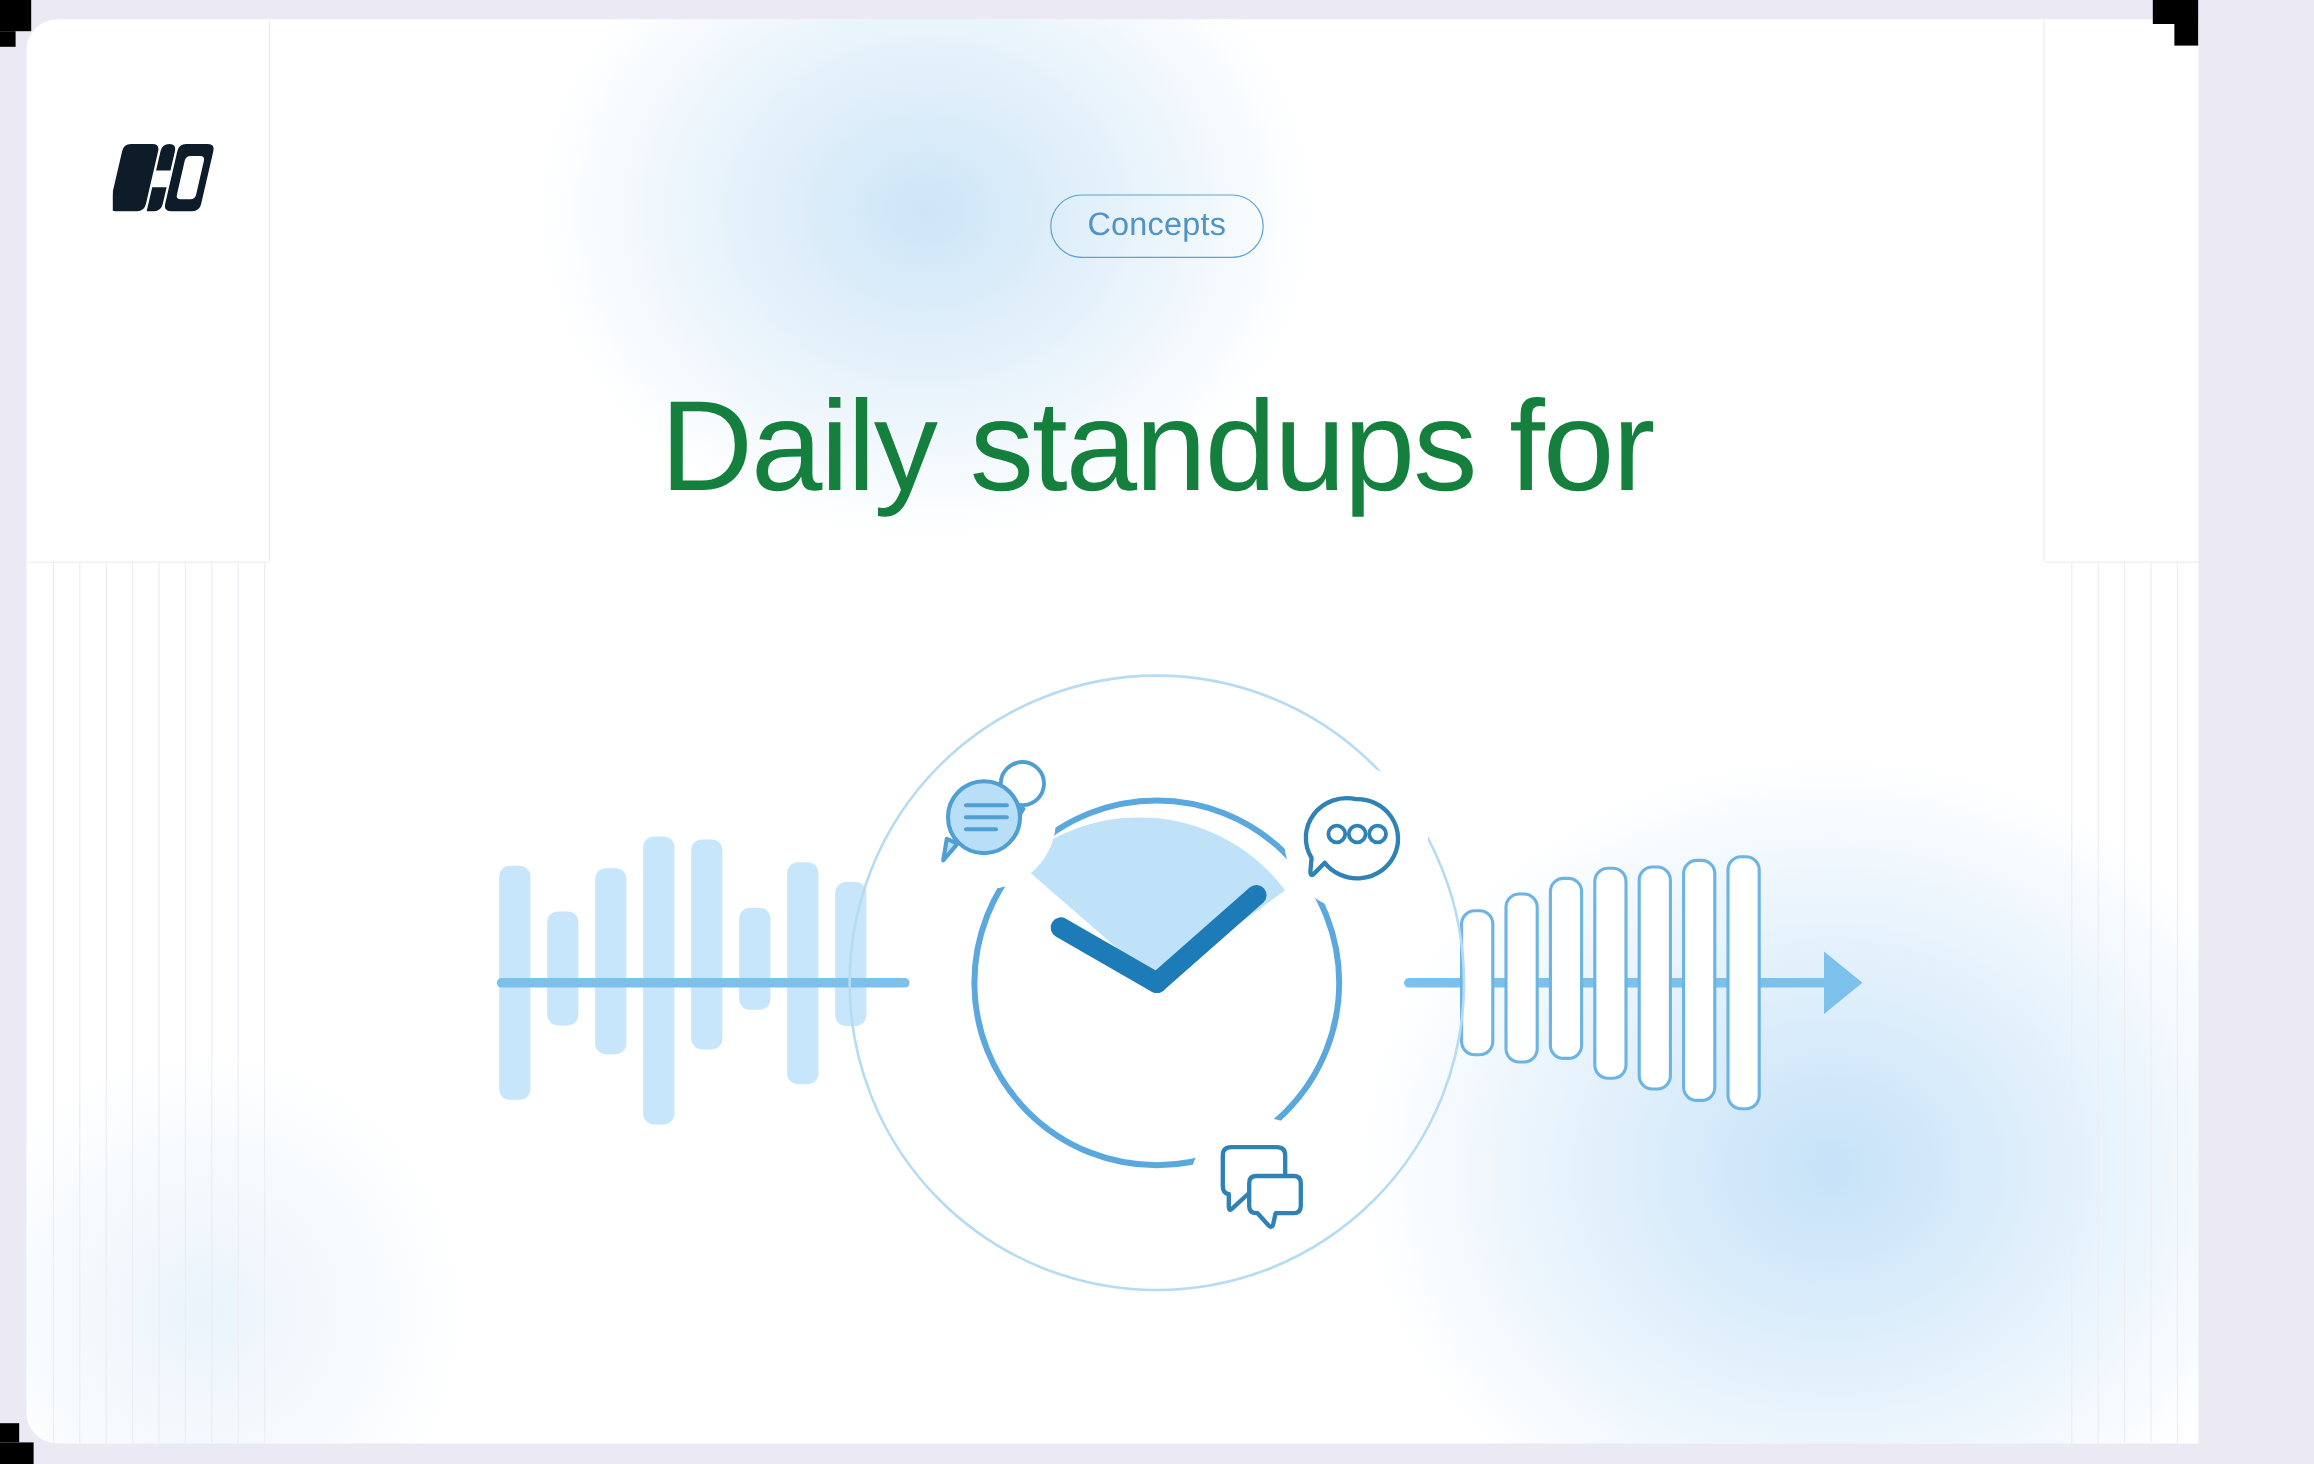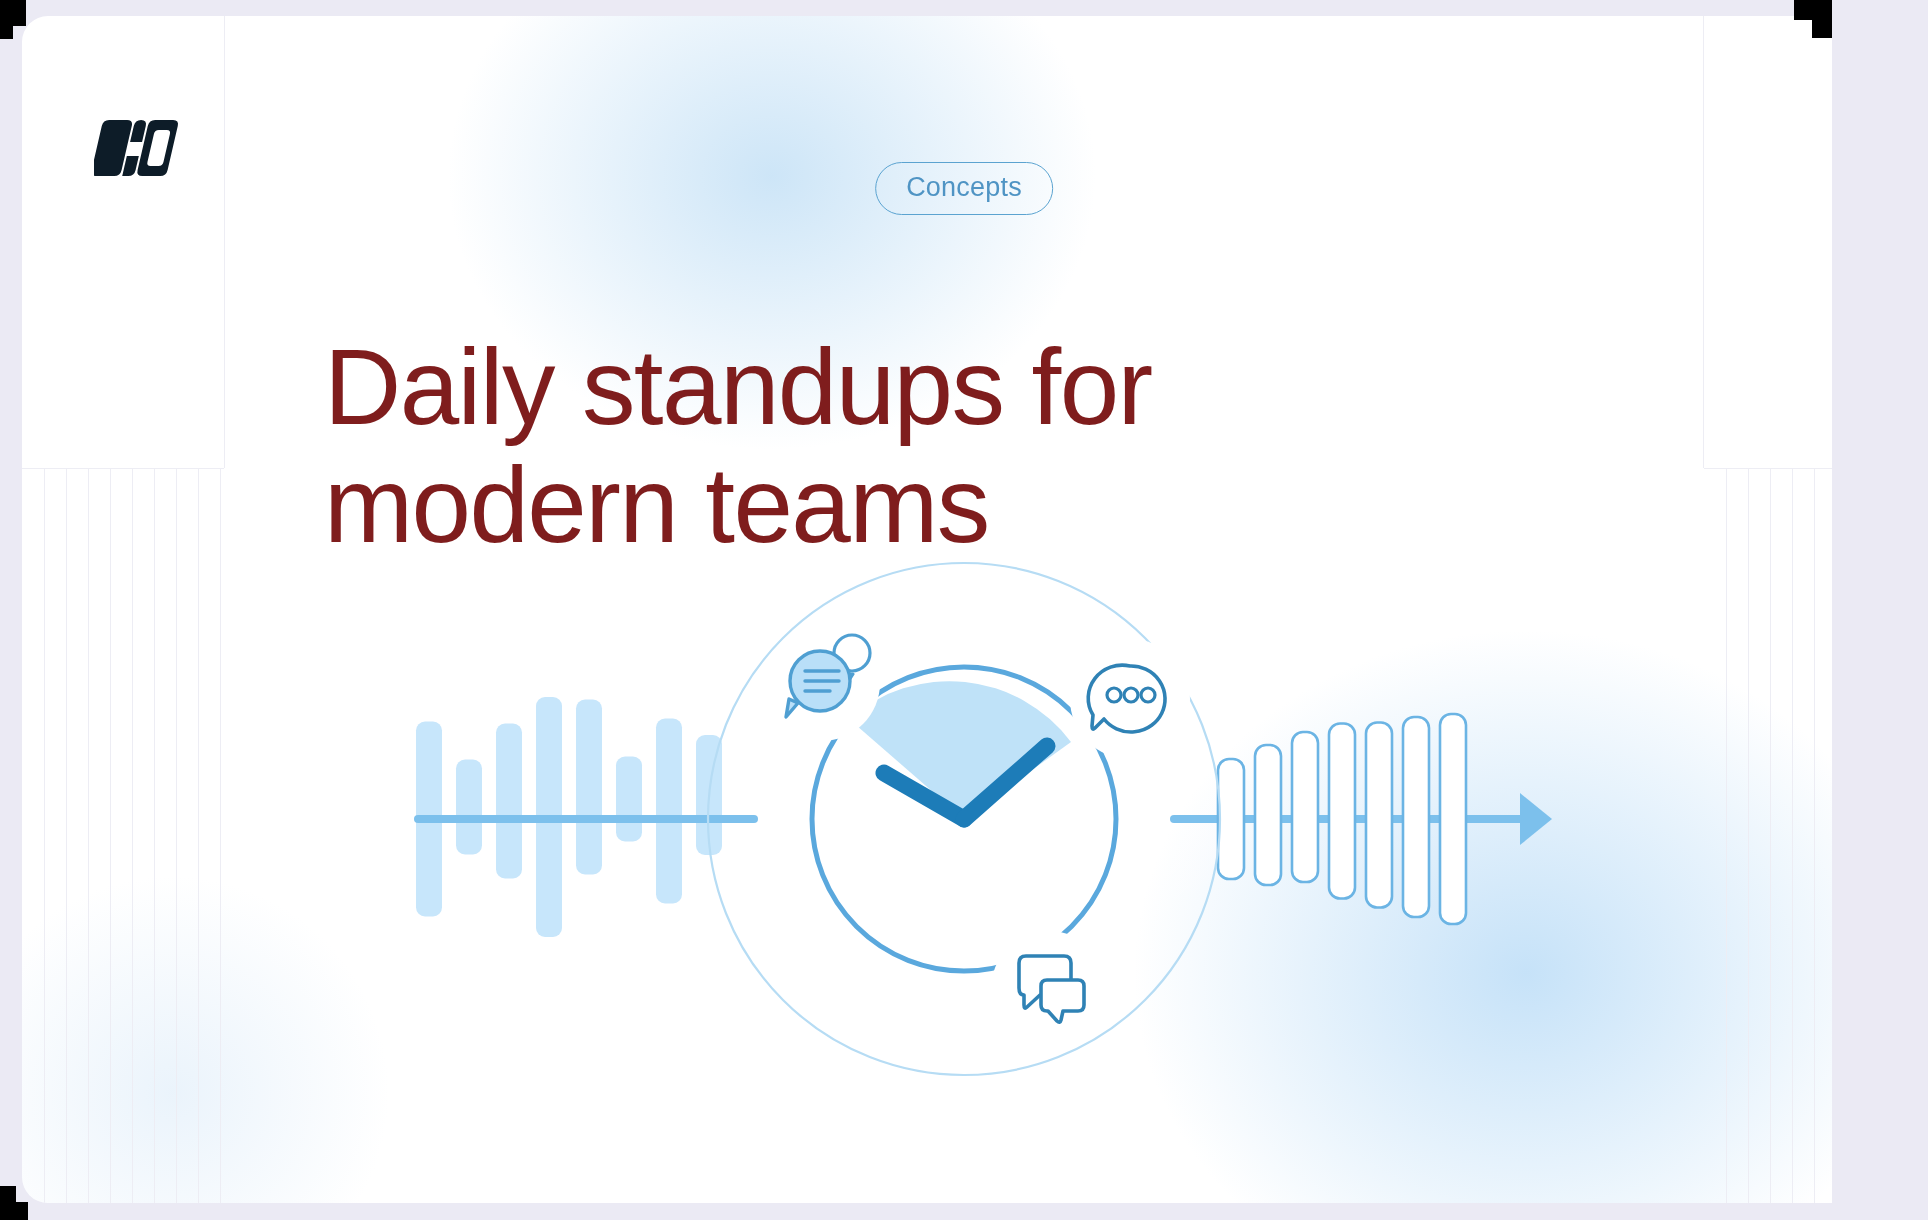--- a/index.html
+++ b/index.html
@@ -143,25 +143,25 @@
     letter-spacing: 0.2px;
     background: transparent;
     white-space: nowrap;
     z-index: 12;
   }
 
   
   #title {
     position: absolute;
     left: 50%;
-    top: 240px;
+    top: 224px;
     transform: translateX(-50%);
     width: 1280px;
-    text-align: left;
-    color: #7f1d1d;
+    text-align: center;
+    color: #15803d;
     font-size: 107px;
     line-height: 1.11;
     font-weight: 300;
     letter-spacing: -1.6px;
     z-index: 12;
   }
   #title .line { display: block; }
 
   
   #illustration {
@@ -224,21 +224,20 @@
           <path d="M54 8 L72 8 Q78 8 78 14 L78 58 Q78 64 72 64 L54 64 Q48 64 48 58 L48 14 Q48 8 54 8 Z
                    M56 22 L56 50 Q56 54 60 54 L68 54 Q72 54 72 50 L72 22 Q72 18 68 18 L60 18 Q56 18 56 22 Z" fill-rule="evenodd" transform="skewX(-13) translate(9,0)"></path>
         </g>
       </svg>
     </div>
 
     <div id="badge">Concepts</div>
 
     <h1 id="title">
       <span class="line">Daily standups for</span>
-      <span class="line">modern teams</span>
     </h1>
 
     <div id="illustration">
       <svg viewBox="0 0 1884 520" width="1884" height="520" aria-hidden="true">
         <defs>
           <linearGradient id="barFade" x1="0" y1="0" x2="0" y2="1">
             <stop offset="0" stop-color="#c7e6fb" stop-opacity="0.95"></stop>
             <stop offset="1" stop-color="#c7e6fb" stop-opacity="0.7"></stop>
           </linearGradient>
           <clipPath id="wedgeClip">

